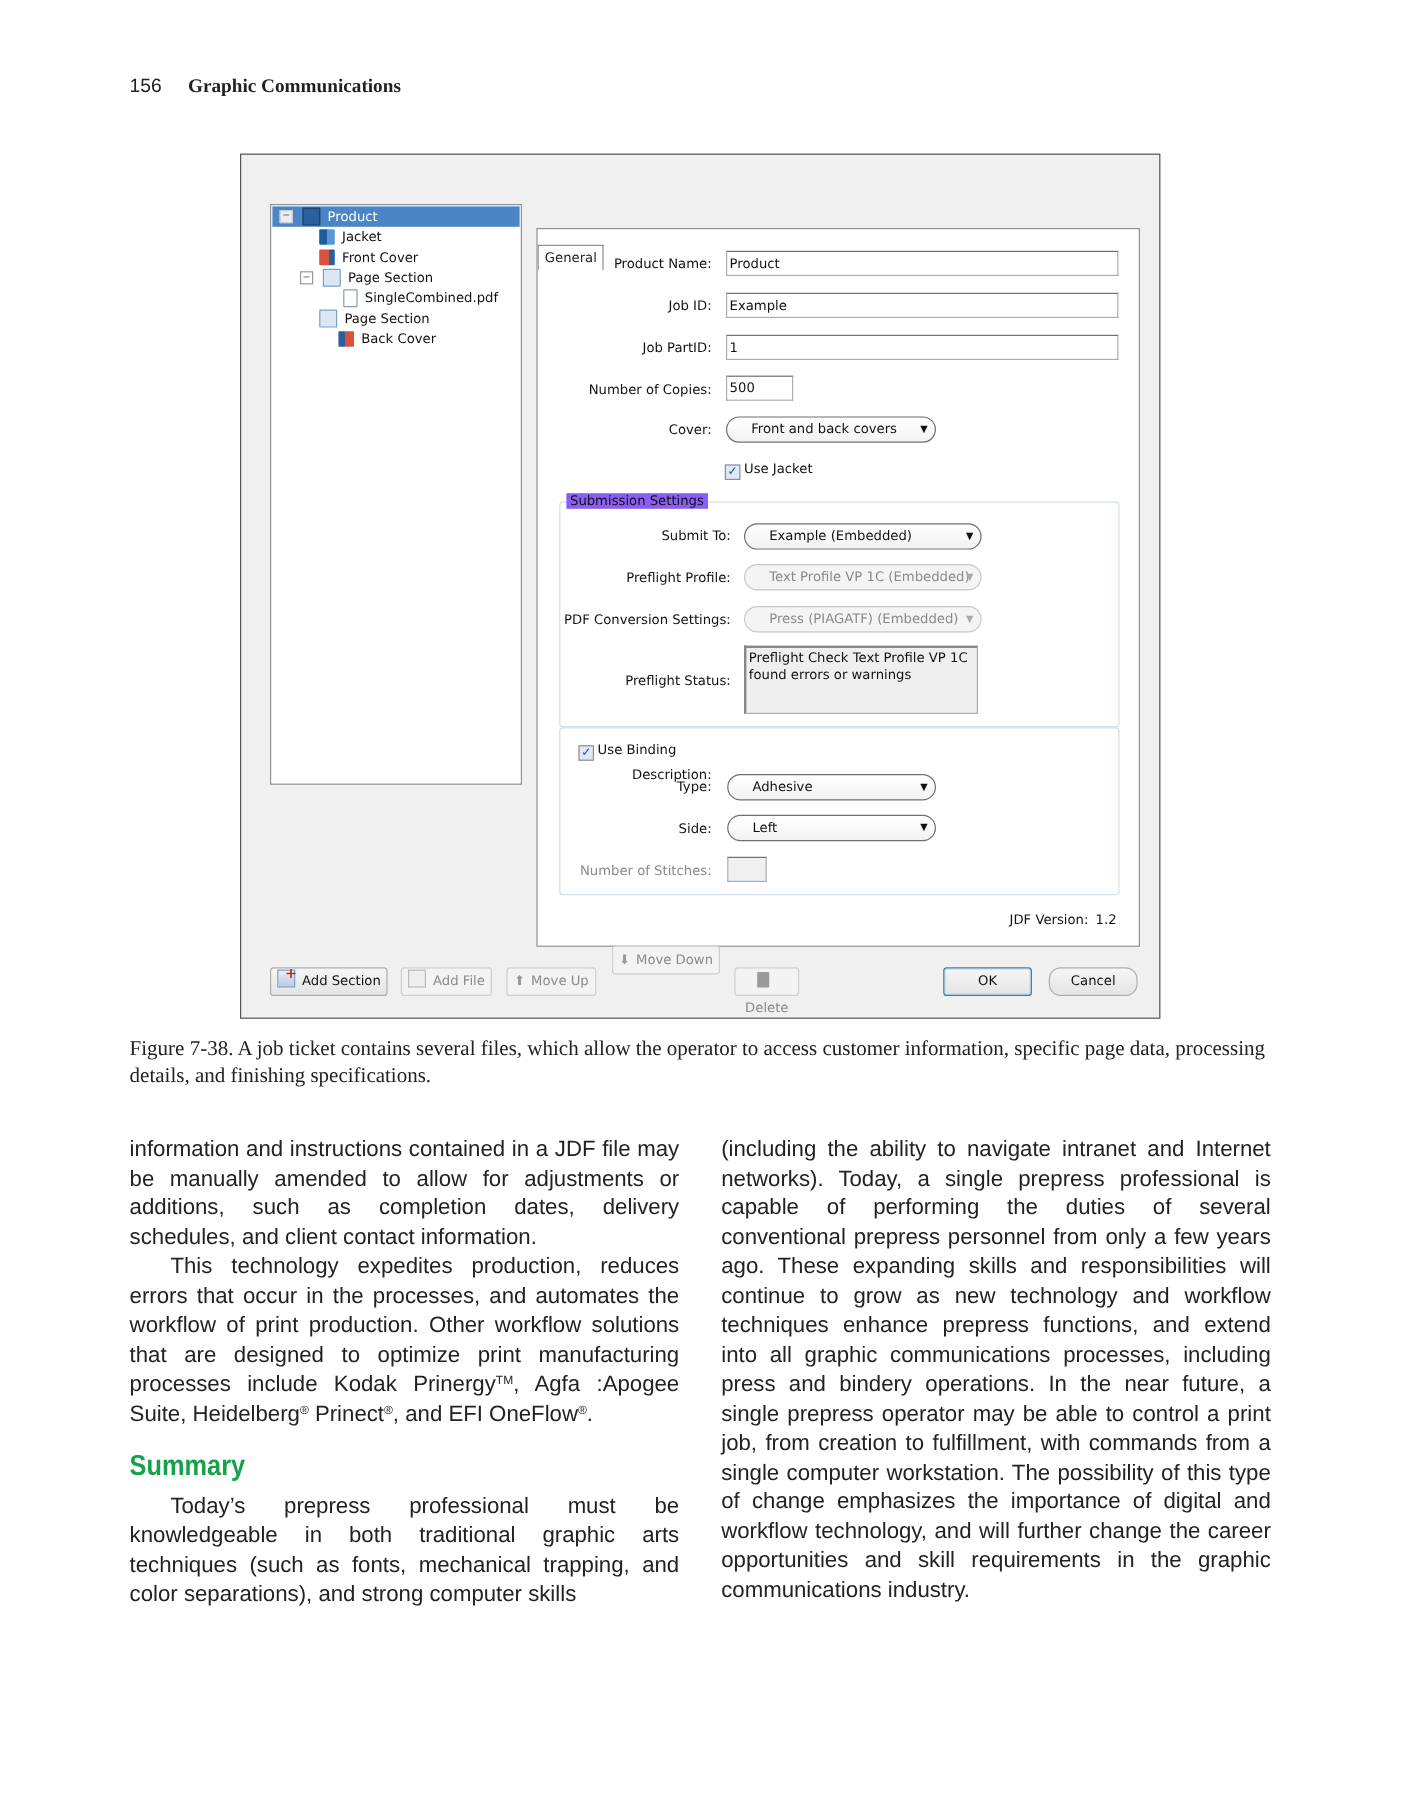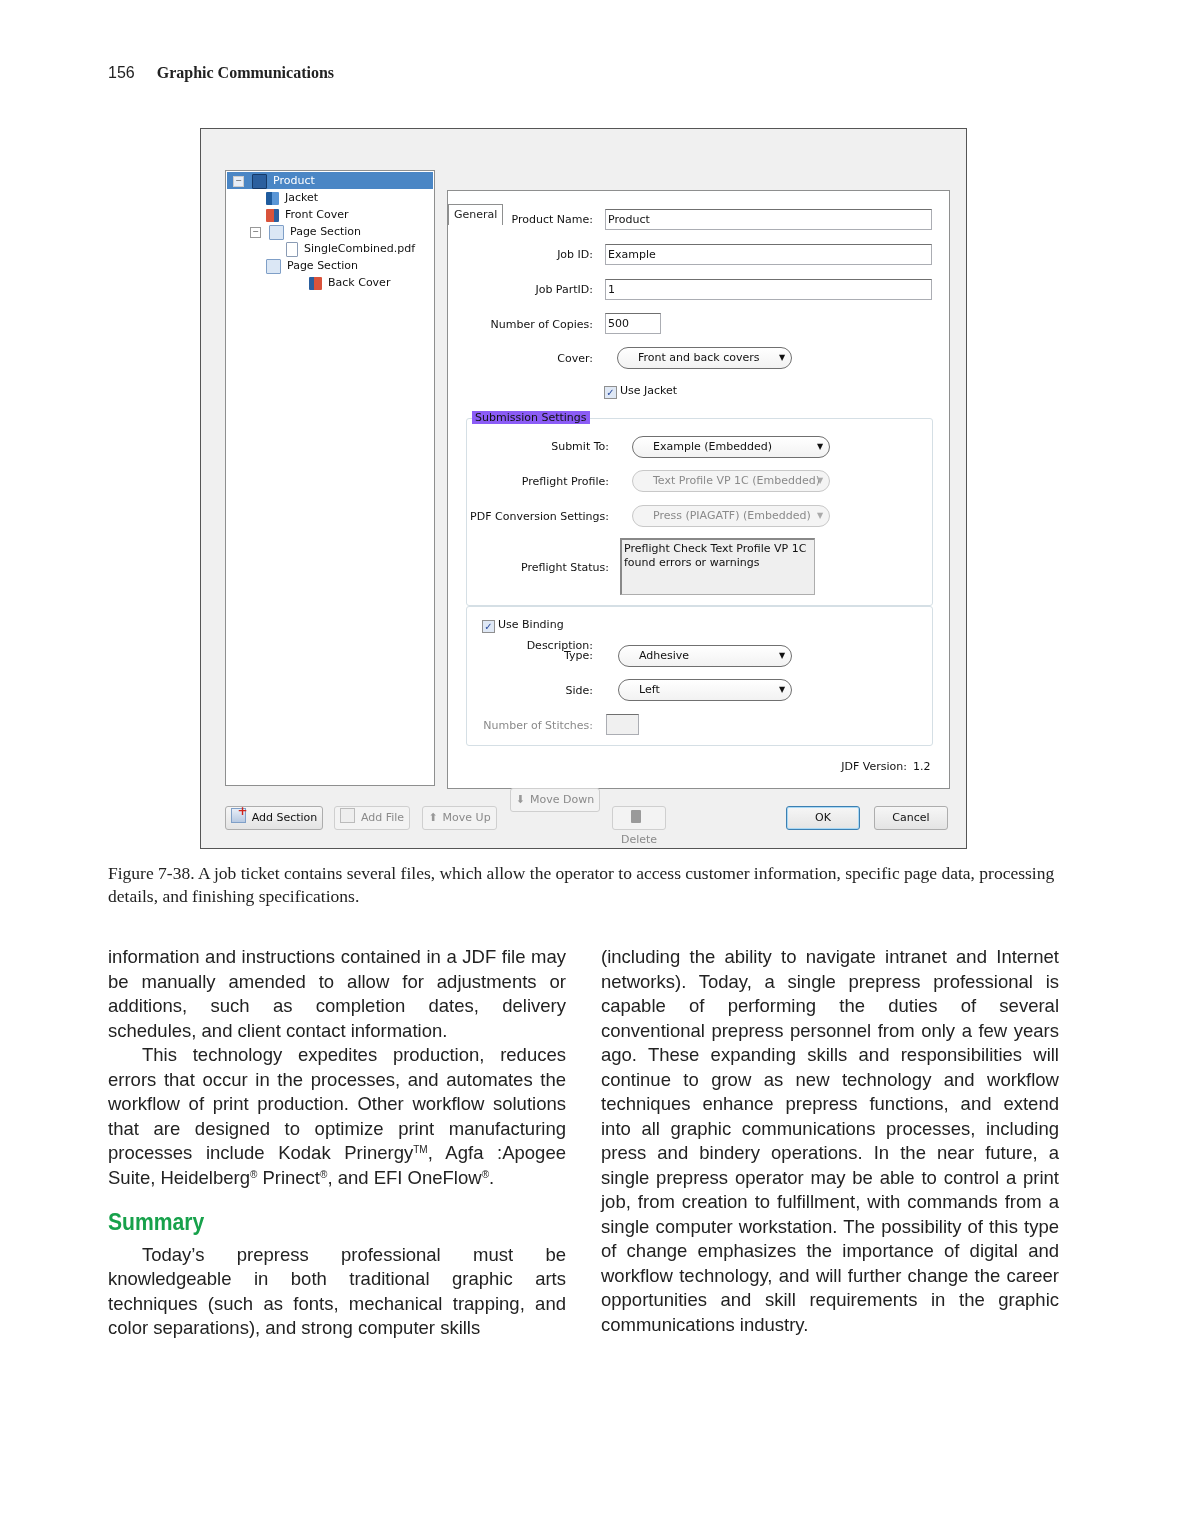--- a/index.html
+++ b/index.html
@@ -8,36 +8,36 @@
   .page-header { position: absolute; left: 108px; top: 64px; font-family: "Liberation Serif", serif; font-size: 16px; color: #222; }
   .page-header .num { font-family: "Liberation Sans", sans-serif; margin-right: 18px; }
   .page-header .title { font-weight: bold; }
 
   
   .dialog { position: absolute; left: 200px; top: 128px; width: 767px; height: 721px; border: 1px solid #555; background: #f0f0f0; font-family: "DejaVu Sans", sans-serif; font-size: 11px; box-sizing: border-box; }
   .titlebar { height: 28px; background: linear-gradient(#c8d9ec, #b3cbe5); border-bottom: 1px solid #a6bcd6; position: relative; }
   .titlebar .t { position: absolute; left: 8px; top: 8px; font-size: 11.5px; color: #111; }
   .close-btn { position: absolute; right: 4px; top: 8px; width: 12px; height: 12px; background: #c5655a; border: 1px solid #7a3a33; border-radius: 2px; color: #fff; font-size: 9px; line-height: 11px; text-align: center; }
 
-  .tree { position: absolute; left: 24px; top: 41px; width: 210px; height: 616px; background: #fff; border: 1px solid #8e8f8f; box-sizing: border-box; }
+  .tree { position: absolute; left: 24px; top: 41px; width: 210px; height: 484px; background: #fff; border: 1px solid #8e8f8f; box-sizing: border-box; }
   .tree-row { position: absolute; height: 17px; line-height: 17px; font-size: 11px; color: #111; white-space: nowrap; }
   .tree-row.sel { background: #4a86c5; color: #fff; left: 1px; width: 206px; }
   .tree-row .exp { display: inline-block; width: 9px; height: 9px; border: 1px solid #999; font-size: 8px; line-height: 8px; text-align: center; vertical-align: middle; margin-right: 8px; background: #fff; color: #555; }
   .tree-row.sel .exp { border-color: #ccc; background: #e8eef7; }
   .ico { display: inline-block; width: 13px; height: 13px; vertical-align: middle; margin-right: 6px; border-radius: 1px; }
 
   .tabpanel { position: absolute; left: 246px; top: 61px; width: 503px; height: 599px; background: #fff; border: 1px solid #8e8f8f; box-sizing: border-box; }
   .tab { position: absolute; top: 42px; height: 20px; line-height: 20px; font-size: 11px; padding: 0 5px; border: 1px solid #8e8f8f; border-bottom: none; box-sizing: border-box; margin-top: 34px; }
   .tab.active { left: 247px; background: #fff; height: 21px; z-index: 2; top: 41px; }
   .tab.inactive { left: 299px; background: linear-gradient(#f2f2f2, #dcdcdc); }
 
   .lbl { position: absolute; text-align: right; font-size: 11px; color: #111; }
   .lbl.dis { color: #8a8a8a; }
   .txt { position: absolute; height: 21px; border: 1px solid #abadb3; border-top-color: #6f6f6f; background: #fff; box-sizing: border-box; padding-left: 2px; font-size: 11px; line-height: 19px; color: #111; }
-  .sel-box { position: absolute; height: 22px; border: 1px solid #707070; border-radius: 11px; background: linear-gradient(#fff, #f2f2f2); box-sizing: border-box; padding-left: 20px; font-size: 11px; line-height: 20px; color: #111; margin-left: 12px; }
+  .sel-box { position: absolute; height: 22px; border: 1px solid #707070; border-radius: 11px; background: linear-gradient(#fff, #f2f2f2); box-sizing: border-box; padding-left: 20px; font-size: 11px; line-height: 20px; color: #111; }
   .sel-box .arr { position: absolute; right: 0; top: 0; width: 18px; height: 20px; text-align: center; font-size: 8px; line-height: 20px; }
   .sel-box.dis { border-color: #c8c8c8; color: #8a8a8a; background: #f4f4f4; }
   .sel-box.dis .arr { color: #aaa; }
   .chk { position: absolute; font-size: 11px; color: #111; }
   .chk .box { display: inline-block; width: 11px; height: 11px; border: 1px solid #8f8f8f; background: #dfe8f5; vertical-align: -2px; margin-right: 3px; font-size: 10px; line-height: 11px; text-align: center; color: #2a4b9e; }
 
   .group { position: absolute; border: 1px solid #d5dfe5; border-radius: 3px; box-sizing: border-box; }
   .group-title { position: absolute; background: #8b5cf6; padding: 0 3px; font-size: 11px; color: #111; }
 
   .status-area { position: absolute; left: 619px; top: 537px; width: 195px; height: 57px; background: #efefef; border: 1px solid #adadad; border-top: 2px solid #888; border-left: 2px solid #888; box-sizing: border-box; padding: 2px; font-size: 11px; line-height: 14px; color: #111; }
@@ -80,21 +80,21 @@
     </div>
     <div class="tree-row" style="top:52px;left:24px;">
       <span class="exp">−</span><span class="ico" style="background:#dbe7f5;border:1px solid #7f9fc7;"></span><span>Page Section</span>
     </div>
     <div class="tree-row" style="top:69px;left:60px;">
       <span class="ico" style="background:#fff;border:1px solid #8a9bb4;width:10px;"></span><span>SingleCombined.pdf</span>
     </div>
     <div class="tree-row" style="top:86px;left:40px;">
       <span class="ico" style="background:#dbe7f5;border:1px solid #7f9fc7;"></span><span>Page Section</span>
     </div>
-    <div class="tree-row" style="top:103px;left:55px;padding-left:28px;">
+    <div class="tree-row" style="top:103px;left:28px;padding-left:28px;">
       <span class="ico" style="background:linear-gradient(90deg,#2b5f9e 40%,#d9533b 40%);"></span><span>Back Cover</span>
     </div>
   </div>
 
   <div class="tab active">General</div>
   <div class="tab inactive">Customer Info</div>
   <div class="tabpanel"></div>
 
   <div class="lbl" style="left:260px;top:84px;width:132px;">Product Name:</div>
   <div class="txt" style="left:404px;top:80px;width:327px;">Product</div>
@@ -177,21 +177,21 @@
   <div class="btn dis" style="left:221px;top:677px;width:75px;">
     <span style="color:#999;margin-right:5px;">⬆</span><span>Move Up</span>
   </div>
   <div class="btn dis" style="left:309px;top:659px;width:90px;">
     <span style="color:#999;margin-right:5px;">⬇</span><span>Move Down</span>
   </div>
   <div class="btn dis" style="left:411px;top:677px;width:54px;">
     <span class="bi" style="background:#9a9a9a;width:10px;border-radius:1px;"></span><span>Delete</span>
   </div>
   <div class="btn ok" style="left:585px;top:677px;width:74px;">OK</div>
-  <div class="btn" style="left:673px;top:677px;width:74px;">Cancel</div>
+  <div class="btn" style="left:673px;top:677px;width:74px;border-radius:10px;">Cancel</div>
 </div>
 
 <div class="caption">
   <b>Figure 7-38.</b><span> A job ticket contains several files, which allow the operator to access customer information, specific page data, processing details, and finishing specifications.</span>
 </div>
 
 <div class="col col1">
   <p>information and instructions contained in a JDF file may be manually amended to allow for adjustments or additions, such as completion dates, delivery schedules, and client contact information.</p>
   <p class="indent"><span>This technology expedites production, reduces errors that occur in the processes, and automates the workflow of print production. Other workflow solutions that are designed to optimize print manufacturing processes include Kodak Prinergy</span><sup>TM</sup><span>, Agfa :Apogee Suite, Heidelberg</span><sup>®</sup><span> Prinect</span><sup>®</sup><span>, and EFI OneFlow</span><sup>®</sup><span>.</span></p>
   <div class="summary-h">Summary</div>

